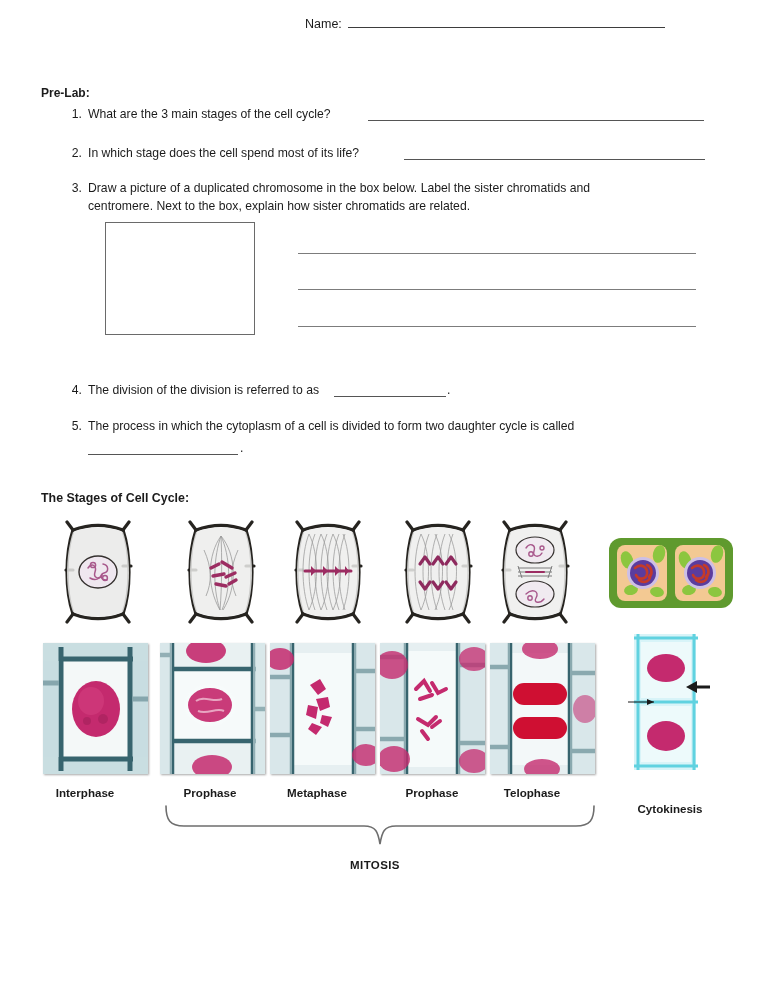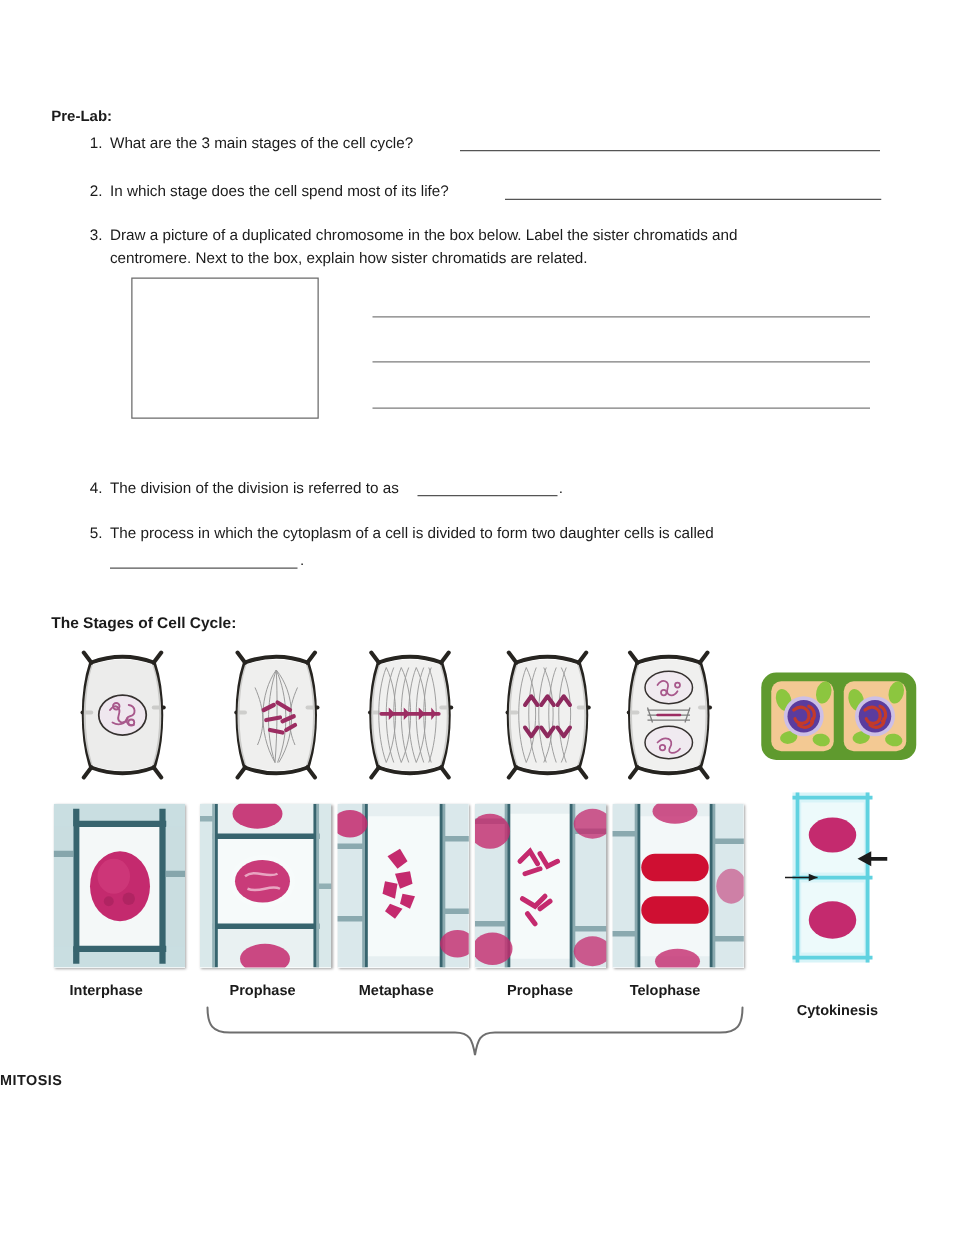--- a/index.html
+++ b/index.html
@@ -33,36 +33,40 @@
   .answer-line{position:absolute;left:298px;width:398px;border-bottom:1.5px solid #7c7c7c;height:0;}
 
   .stages-head{
     position:absolute;left:41px;top:491px;font-size:12.4px;font-weight:bold;
     text-underline-offset:2px;
   }
 
   
   .stage-label{position:absolute;top:786px;font-size:11.6px;font-weight:bold;text-align:center;white-space:nowrap;}
 
-  .mitosis-word{position:absolute;top:859px;left:0;width:750px;text-align:left;font-size:11.5px;font-weight:bold;letter-spacing:.4px;}
+  .mitosis-word{position:absolute;top:859px;left:0;width:750px;text-align:center;font-size:11.5px;font-weight:bold;letter-spacing:.4px;}
   .brace-wrap{position:absolute;left:160px;top:804px;width:440px;height:44px;}
 
   
   .diagram{position:absolute;top:520px;width:86px;height:104px;}
   .micro{position:absolute;top:643px;width:105px;height:131px;box-shadow:1px 1px 2px rgba(0,0,0,.35);}
   .micro svg,.diagram svg{display:block;}
 
   .cytokinesis-diagram{position:absolute;left:605px;top:528px;width:132px;height:90px;}
   .cytokinesis-micro{position:absolute;left:628px;top:632px;width:82px;height:142px;}
 </style>
 </head>
 <body>
 
 <div class="page">
 
+  <div class="name-row">
+    <span class="name-label">Name:</span>
+    <span class="blank-line" style="width:317px;margin-left:6px;"></span>
+  </div>
 
 
   <div class="prelab">Pre-Lab:</div>
 
   <div class="qitem" style="left:0;top:106px;width:768px;">
     <span class="qnum" style="left:62px;">1.</span>
     <span class="qtext">What are the 3 main stages of the cell cycle?</span>
     <span class="q-inline-blank" style="position:absolute;left:368px;top:14px;width:336px;"></span>
   </div>
 
@@ -86,21 +90,21 @@
 
   <div class="qitem" style="left:0;top:382px;width:768px;">
     <span class="qnum" style="left:62px;">4.</span>
     <span class="qtext">The division of the division is referred to as</span>
     <span class="q-inline-blank" style="position:absolute;left:334px;top:14px;width:112px;"></span>
     <span style="position:absolute;left:447px;">.</span>
   </div>
 
   <div class="qitem" style="left:0;top:418px;width:768px;">
     <span class="qnum" style="left:62px;">5.</span>
-    <span class="qtext" style="top:0;">The process in which the cytoplasm of a cell is divided to form two daughter cells is called</span>
+    <span class="qtext" style="top:0;">The process in which the cytoplasm of a cell is divided to form two daughter cycle is called</span>
     <span class="q-inline-blank" style="position:absolute;left:88px;top:36px;width:150px;"></span>
     <span style="position:absolute;left:240px;top:22px;">.</span>
   </div>
 
   <div class="stages-head">The Stages of Cell Cycle:</div>
 
   <div class="diagram" style="left:55px;">
     <svg viewBox="0 0 86 104" width="86" height="104">
       <g fill="none" stroke="#262420" stroke-width="3.2" stroke-linecap="round">
         <path d="M18 10 C10 34 10 70 18 94"></path>

